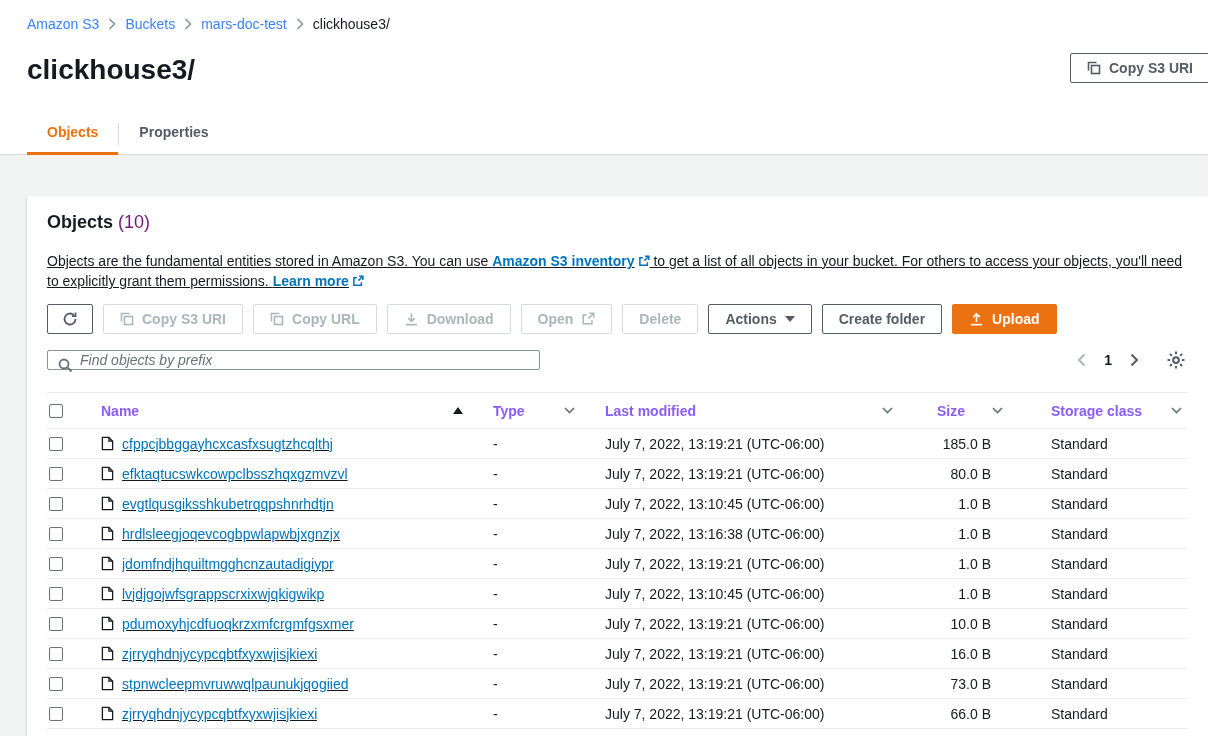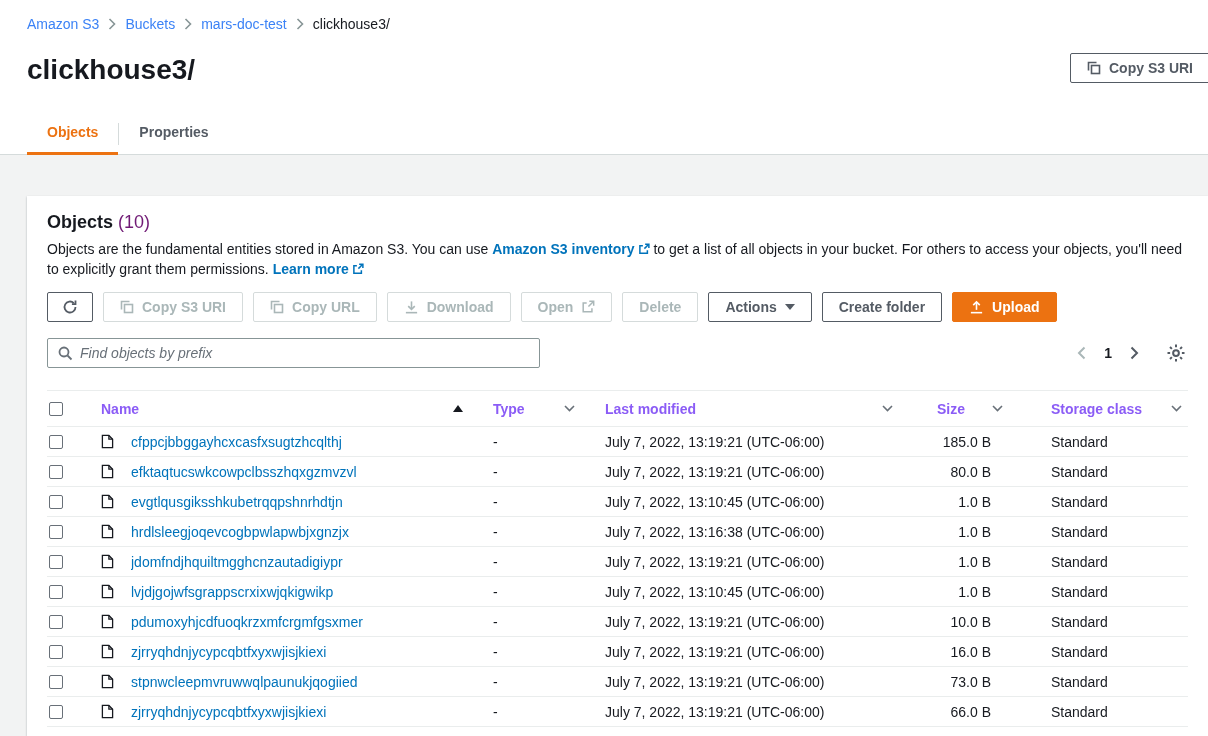--- a/index.html
+++ b/index.html
@@ -21,58 +21,58 @@
   .tab { padding:10px 20px 12px 20px; font-weight:700; font-size:14px; color:#545b64; cursor:pointer; border-bottom:3px solid transparent; margin-bottom:-1px; }
   .tab.active { color:#ec7211; border-bottom-color:#ec7211; }
   .tab-divider { width:1px; background:#d5dbdb; margin:9px 0; }
 
   
   .main { background:#f2f3f3; height:581px; padding:41px 0 0 27px; }
   .card { background:#ffffff; width:1181px; height:540px; overflow:hidden; box-shadow:0 1px 2px rgba(0,28,36,.3); padding:16px 20px 0 20px; }
 
   h2.objects-heading { font-size:18px; line-height:20px; font-weight:700; }
   h2 .count { color:#701a75; font-weight:400; }
-  .desc { margin-top:8px; font-size:14px; line-height:19px; max-width:1145px; color:#16191f; }
+  .desc { margin-top:20px; font-size:14px; line-height:19px; max-width:1145px; color:#16191f;text-decoration:underline; }
   .desc a { color:#0073bb; font-weight:700; text-decoration:none; cursor:pointer; white-space:nowrap; }
   .ext-ico { display:inline-block; vertical-align:-1px; margin-left:3px; }
 
   
   .btn { display:inline-flex; align-items:center; justify-content:center; gap:8px; height:30px; padding:0 16px;
          background:#fff; border:1px solid #545b64; border-radius:2px; font-family:inherit;
          font-size:14px; font-weight:700; color:#545b64; cursor:pointer; white-space:nowrap; }
   .btn.disabled { border-color:#d5dbdb; color:#aab7b8; cursor:default; }
   .btn.primary { background:#ec7211; border-color:#ec7211; color:#fff; }
   .btn.icon-only { padding:0 14px; }
   .btn svg { flex:none; display:block; }
 
   .toolbar { display:flex; gap:10px; margin-top:12px; }
 
   .search-row { display:flex; align-items:center; margin-top:16px; }
   .search-box { position:relative; width:493px; }
-  .search-box input { width:100%; height:30px; border:1px solid #879596; border-radius:2px; padding:0 10px 0 32px;
+  .search-box input { width:100%; height:20px; border:1px solid #879596; border-radius:2px; padding:0 10px 0 32px;
                       font-family:inherit; font-size:14px; color:#16191f; outline:none; }
   .search-box input::placeholder { color:#687078; font-style:italic; }
   .search-box .mag { position:absolute; left:10px; top:7px; color:#687078; }
   .right-controls { margin-left:auto; display:flex; align-items:center; gap:26px; padding-right:2px; }
   .pager { display:flex; align-items:center; gap:17px; }
   .chev { display:flex; color:#545b64; cursor:pointer; background:none; border:none; padding:0; }
   .chev.disabled { color:#aab7b8; cursor:default; }
   .page-num { font-weight:700; font-size:14px; color:#16191f; cursor:pointer; }
   .gear-btn { display:flex; color:#545b64; cursor:pointer; background:none; border:none; padding:0; }
 
   
   table.objects { width:100%; border-collapse:collapse; table-layout:fixed; margin-top:22px; }
   thead th { border-top:1px solid #eaeded; border-bottom:1px solid #eaeded; height:36px; font-size:14px; font-weight:700;
              color:#8b5cf6; text-align:right; padding:0; cursor:pointer; }
   .th-inner { display:flex; align-items:center; justify-content:space-between; padding:0 14px 0 16px; }
   th.cb-col .th-inner, td.cb-cell { padding-left:2px; }
   tbody td { height:30px; border-bottom:1px solid #eaeded; font-size:14px; padding:0 0 0 16px; }
   td.cb-cell { padding:0 0 0 2px; }
   .checkbox { width:14px; height:14px; border:1px solid #687078; border-radius:2px; background:#fff; cursor:pointer; }
-  .name-inner { display:flex; align-items:center; gap:17px; padding-left:14px; }
+  .name-inner { display:flex; align-items:center; gap:8px; padding-left:14px;text-decoration:underline; }
   td.name-td { padding-left:0; }
   .file-ico { display:flex; color:#16191f; }
   a.obj-link { color:#0073bb; text-decoration:none; cursor:pointer; overflow:hidden; text-overflow:ellipsis; white-space:nowrap; }
   td.size-td { text-align:right; padding-right:26px; }
   th.storage-col .th-inner { padding-left:34px; padding-right:6px; }
   td.storage-td { padding-left:34px; }
   .sort-ico, .filter-ico { display:flex; }
 </style>
 </head>
 <body>

